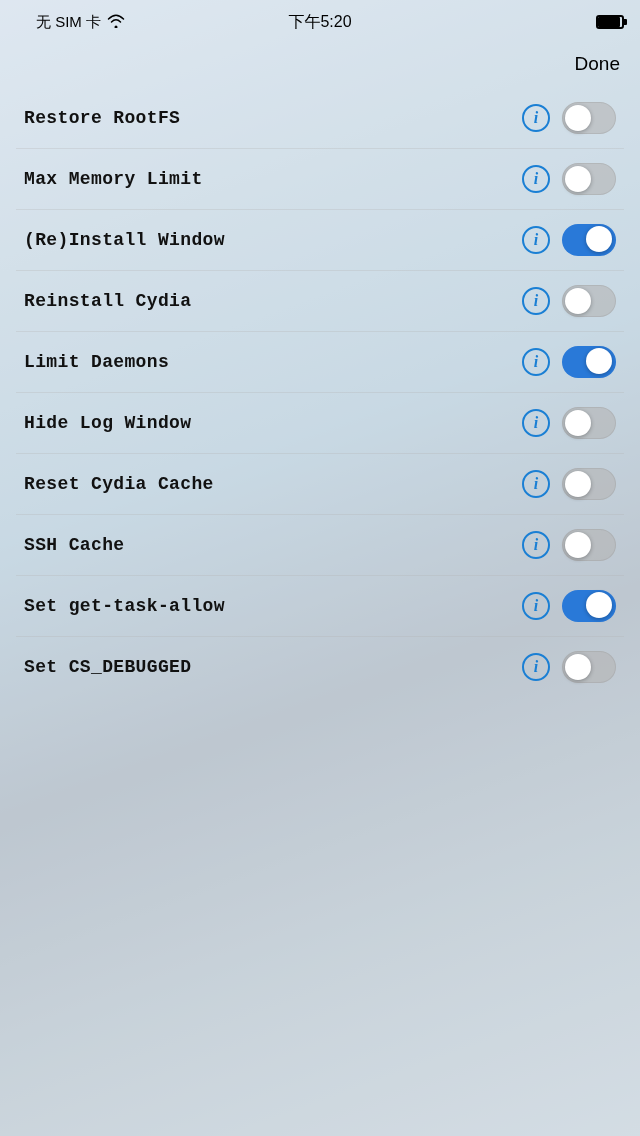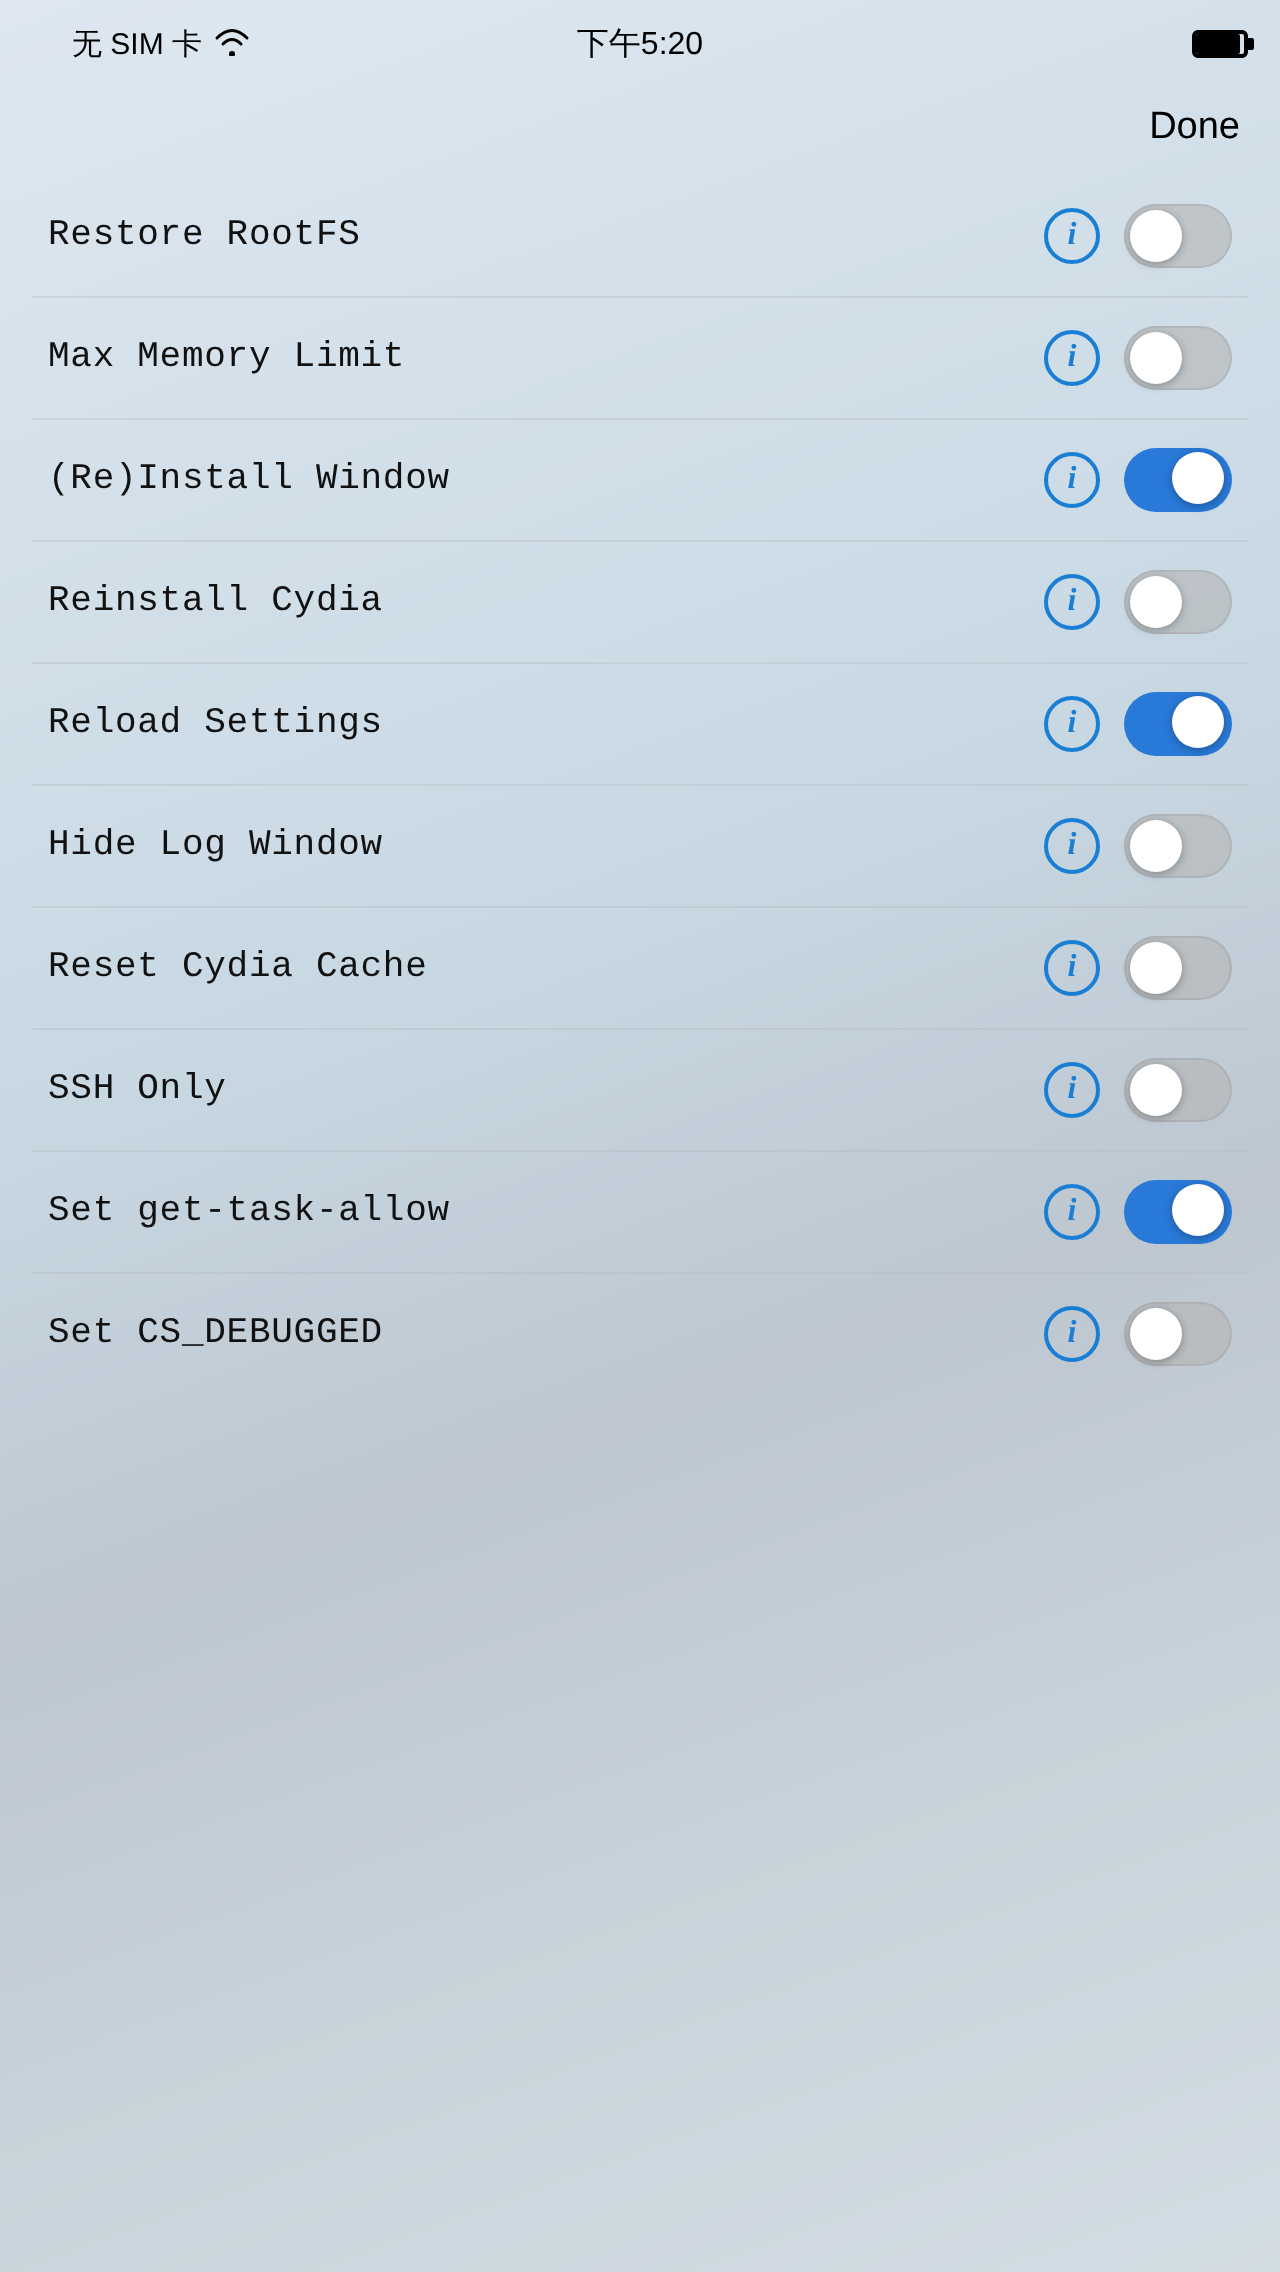--- a/index.html
+++ b/index.html
@@ -149,21 +149,21 @@
     .row-left {
       display: flex;
       align-items: center;
       flex: 1;
     }
 
     .row-label {
       font-size: 18px;
       color: #111;
       font-family: 'Courier New', Courier, monospace;
-      font-weight: 400;
+      font-weight: 700;
       letter-spacing: 0.02em;
     }
 
     .row-controls {
       display: flex;
       align-items: center;
       gap: 12px;
     }
 
     
@@ -301,21 +301,21 @@
       <div class="row-controls">
         <div class="info-btn">i</div>
         <div class="toggle off">
             <div class="toggle-thumb"></div>
           </div>
       </div>
     </div>
 
     <div class="settings-row">
       <div class="row-left">
-        <span class="row-label">Reload Settings</span>
+        <span class="row-label">Limit Daemons</span>
       </div>
       <div class="row-controls">
         <div class="info-btn">i</div>
         <div class="toggle on">
             <div class="toggle-thumb"></div>
           </div>
       </div>
     </div>
 
     <div class="settings-row">
@@ -337,21 +337,21 @@
       <div class="row-controls">
         <div class="info-btn">i</div>
         <div class="toggle off">
             <div class="toggle-thumb"></div>
           </div>
       </div>
     </div>
 
     <div class="settings-row">
       <div class="row-left">
-        <span class="row-label">SSH Only</span>
+        <span class="row-label">SSH Cache</span>
       </div>
       <div class="row-controls">
         <div class="info-btn">i</div>
         <div class="toggle off">
             <div class="toggle-thumb"></div>
           </div>
       </div>
     </div>
 
     <div class="settings-row">

